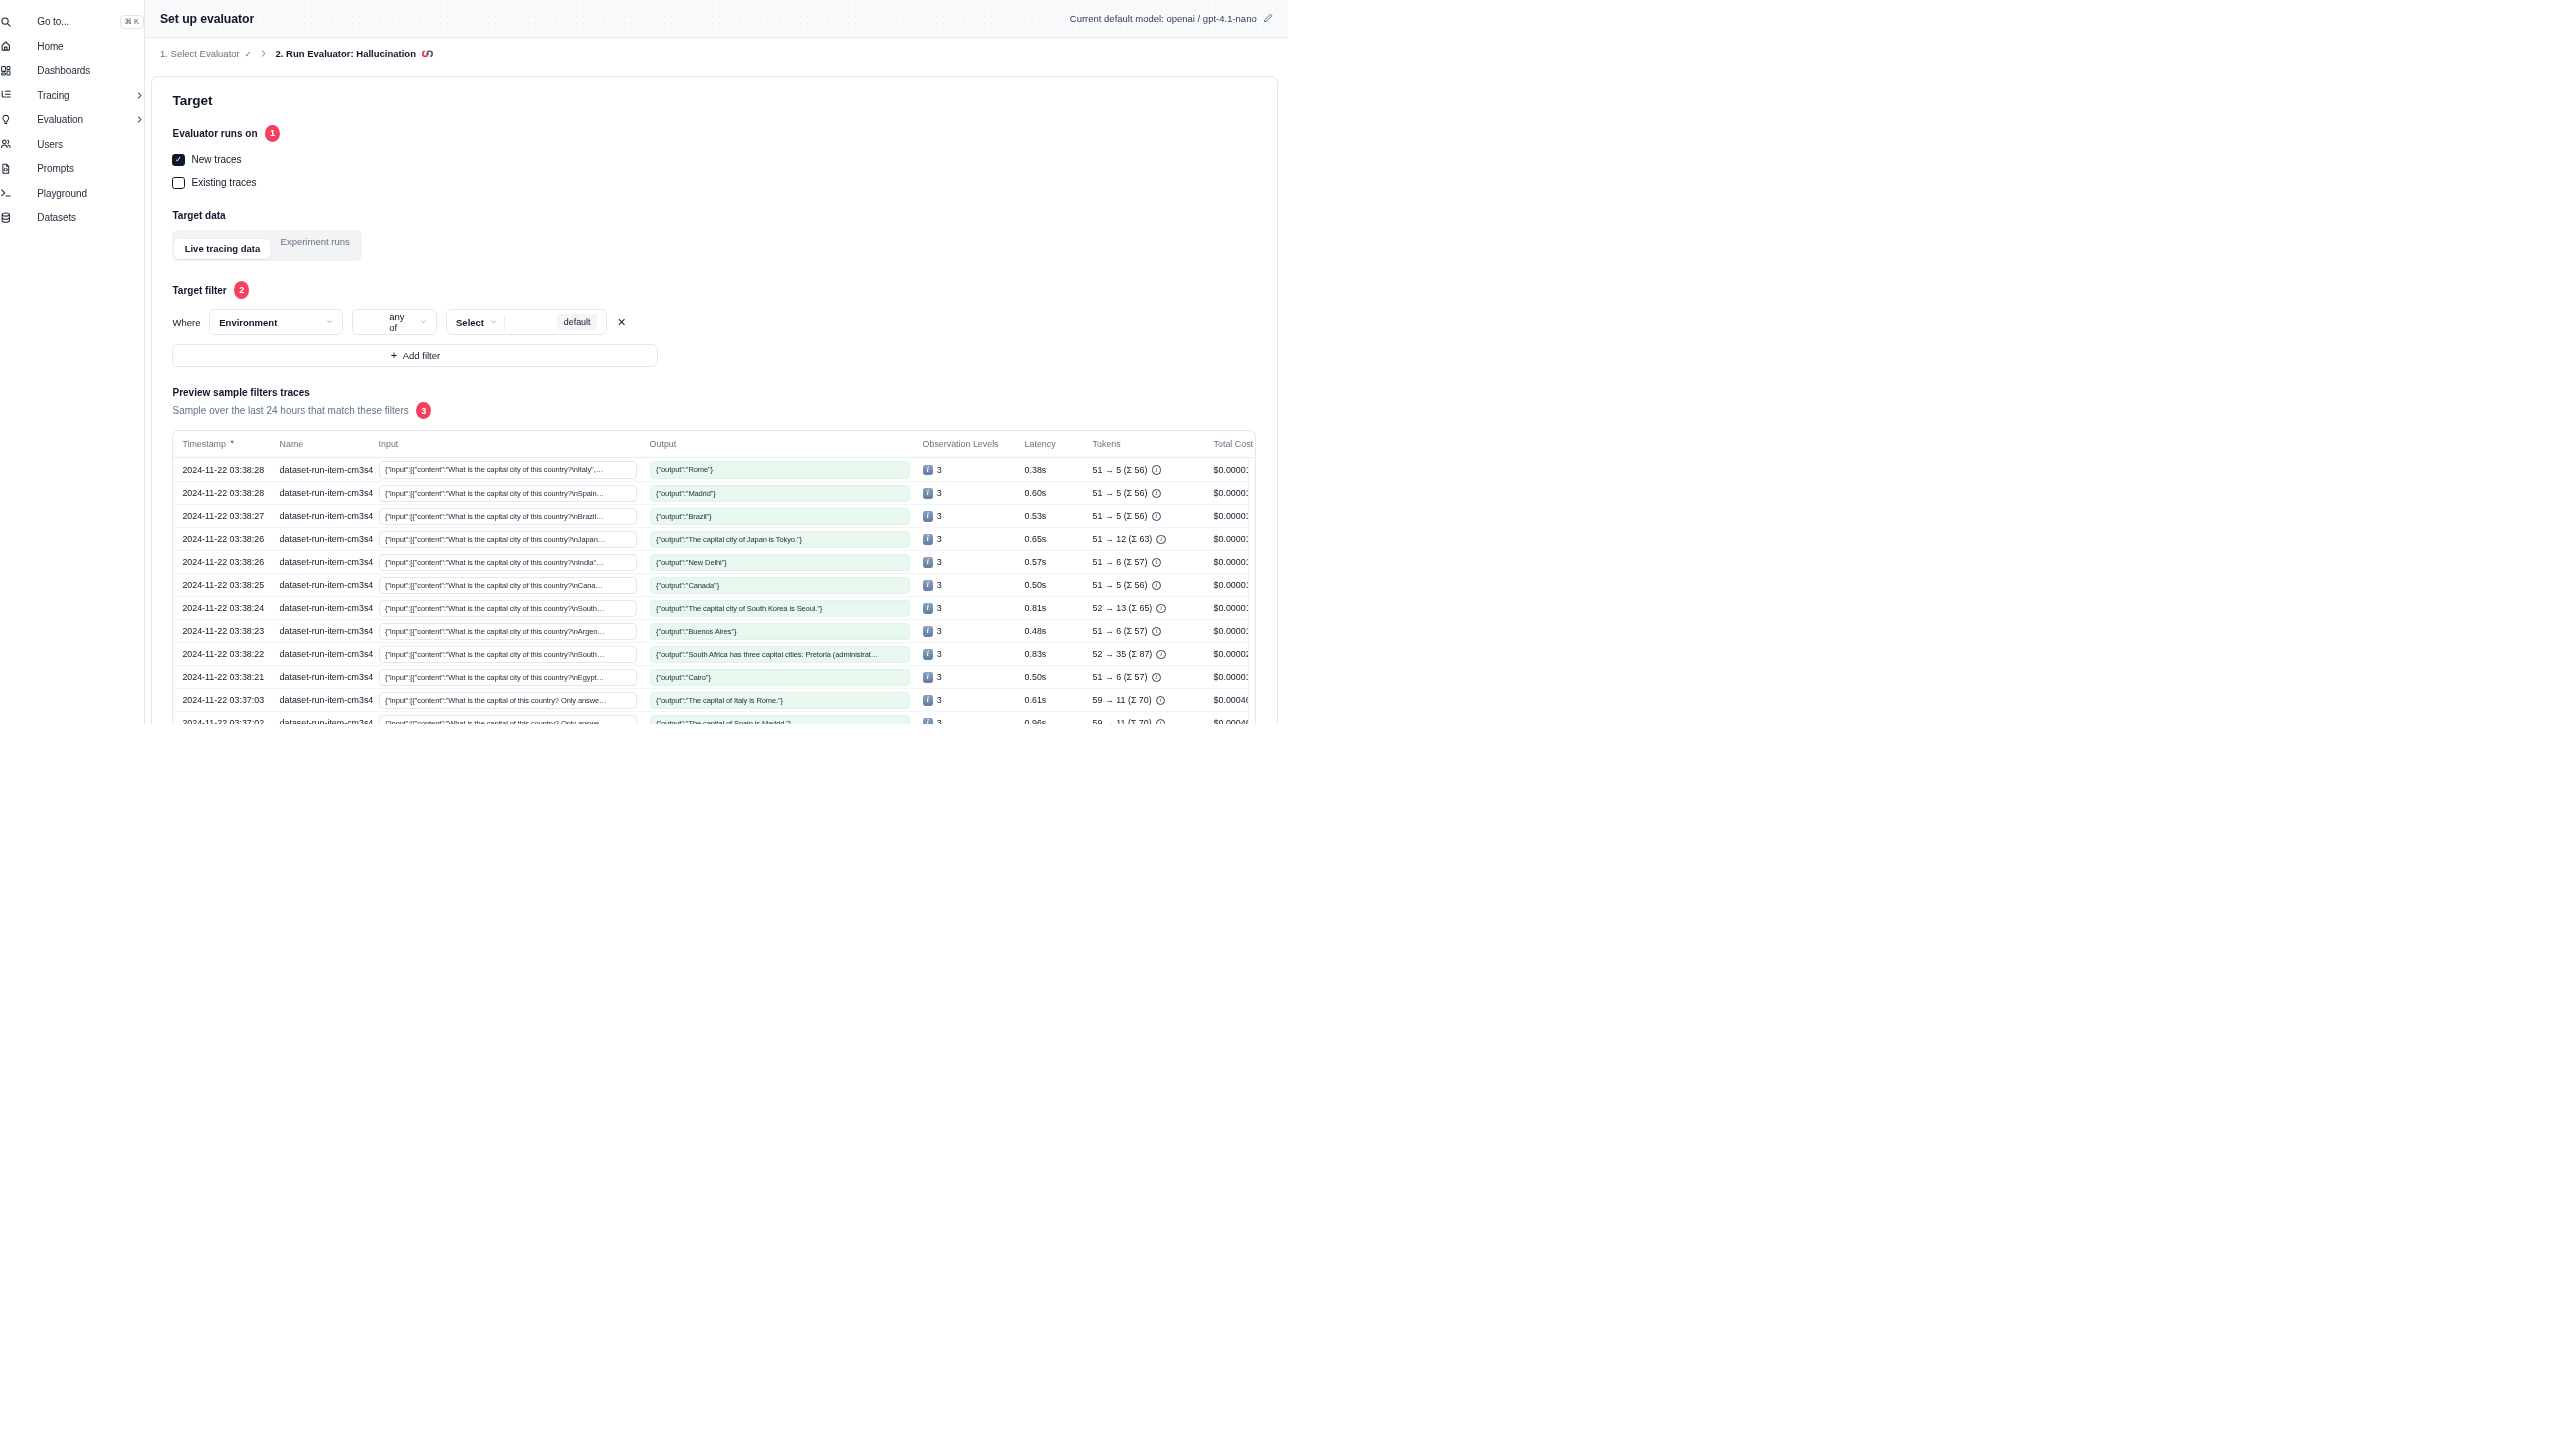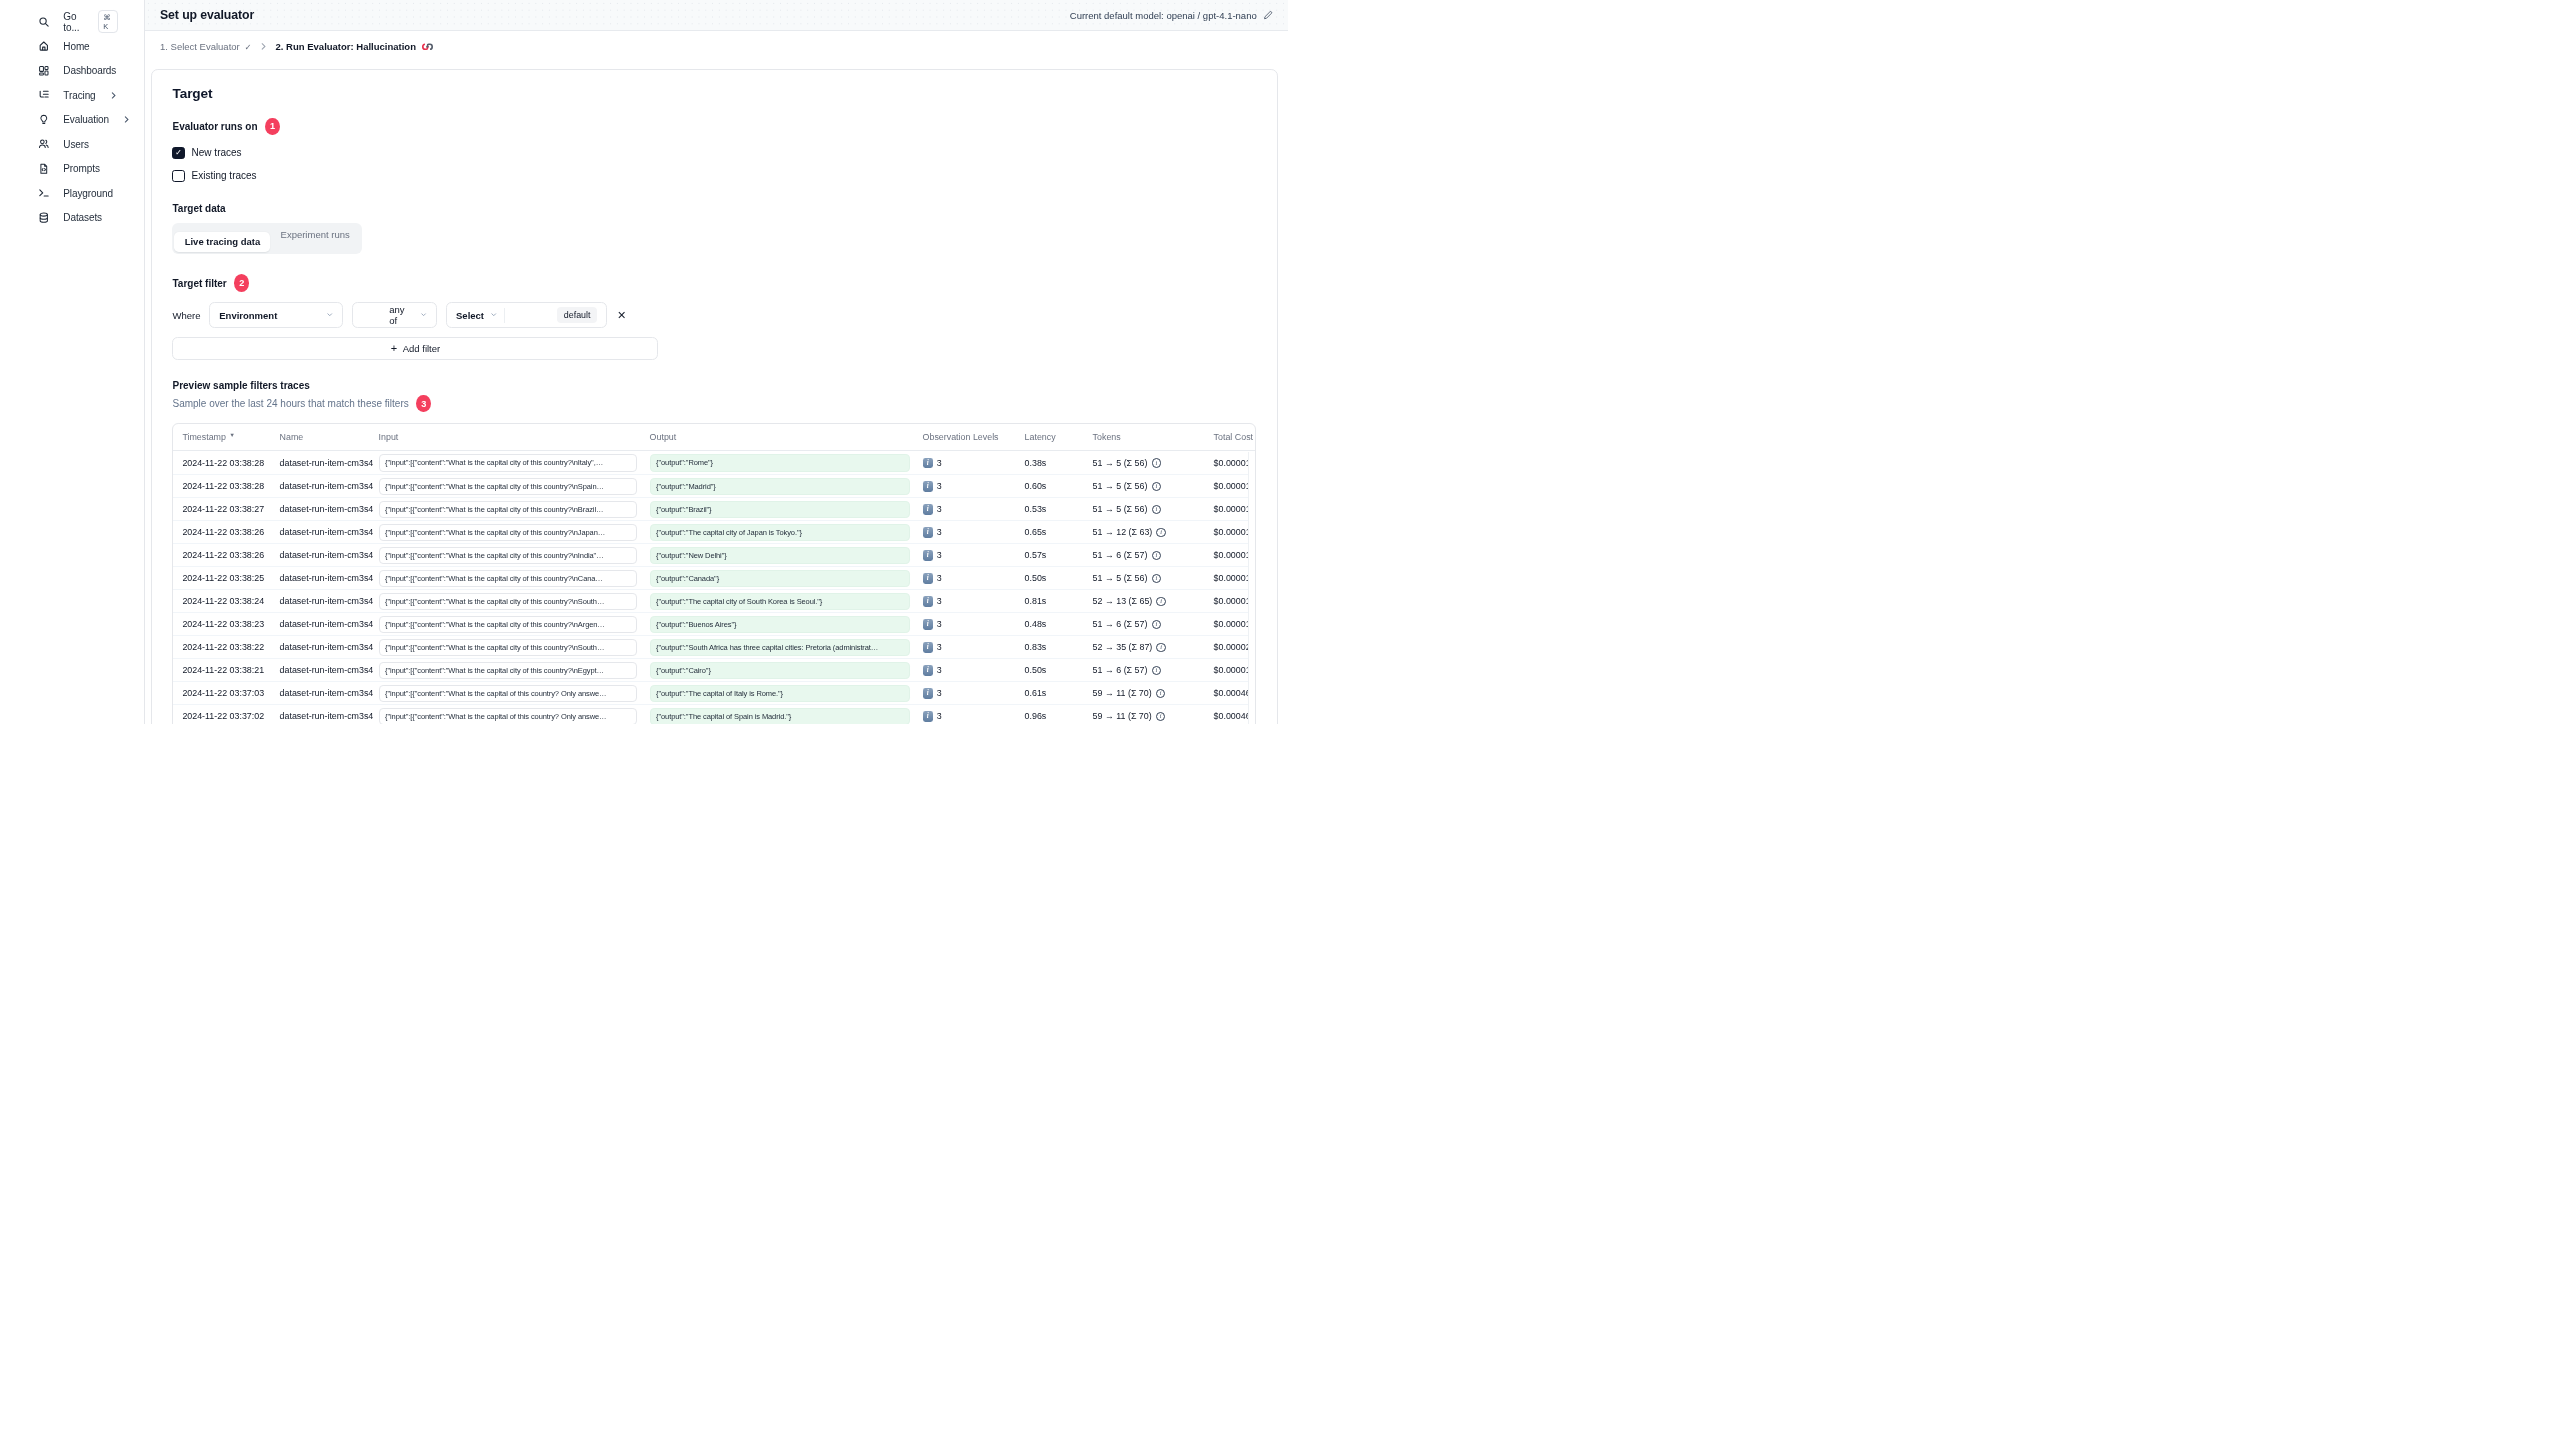--- a/index.html
+++ b/index.html
@@ -8,29 +8,29 @@
   body {
     width:1288px; height:724px; overflow:hidden;
     font-family:"Liberation Sans","DejaVu Sans",sans-serif;
     color:#0f172a; background:#fff; display:flex;
     -webkit-font-smoothing:antialiased;
   }
   svg { display:block; }
 
   
   .sidebar { width:145px; min-width:145px; background:#fff; border-right:0.7px solid #e5e7eb; padding-top:9.5px; }
-  .side-item { display:flex; align-items:center; gap:13px; height:24.5px; padding:0 26px; font-size:10px; color:#1f2937; cursor:pointer; letter-spacing:-0.1px;margin-left:12px; }
+  .side-item { display:flex; align-items:center; gap:25px; height:24.5px; padding:0 0; font-size:10px; color:#1f2937; cursor:pointer; letter-spacing:-0.1px; }
   .side-item .ic { width:12.3px; height:12.3px; flex:none; display:flex; align-items:center; justify-content:center; }
   .kbd { margin-left:auto; border:0.7px solid #e2e5ea; border-radius:4.1px; font-size:7.5px; padding:1.4px 4.1px; color:#475569; background:#fff; }
   .side-chev { margin-left:auto; display:flex; }
 
   
   .main { flex:1; min-width:0; display:flex; flex-direction:column; }
   .topbar {
-    height:31px; flex:none;
+    height:38px; flex:none;
     background-color:#f8fafb;
     background-image:radial-gradient(#e3e7ec 0.7px, transparent 0.9px);
     background-size:6.8px 6.8px;
     border-bottom:0.7px solid #e7eaee;
     display:flex; align-items:center; justify-content:space-between; padding:7px 15px;
   }
   .topbar h1 { font-size:12.3px; font-weight:700; margin:0; letter-spacing:-0.1px; color:#111827; }
   .model-note { font-size:9.5px; color:#334155; display:flex; align-items:center; gap:6.1px; }
 
   .bc-row { height:31px; flex:none; display:flex; align-items:center; gap:7.5px; padding:0 15px; font-size:9.5px; background:#fff; }

